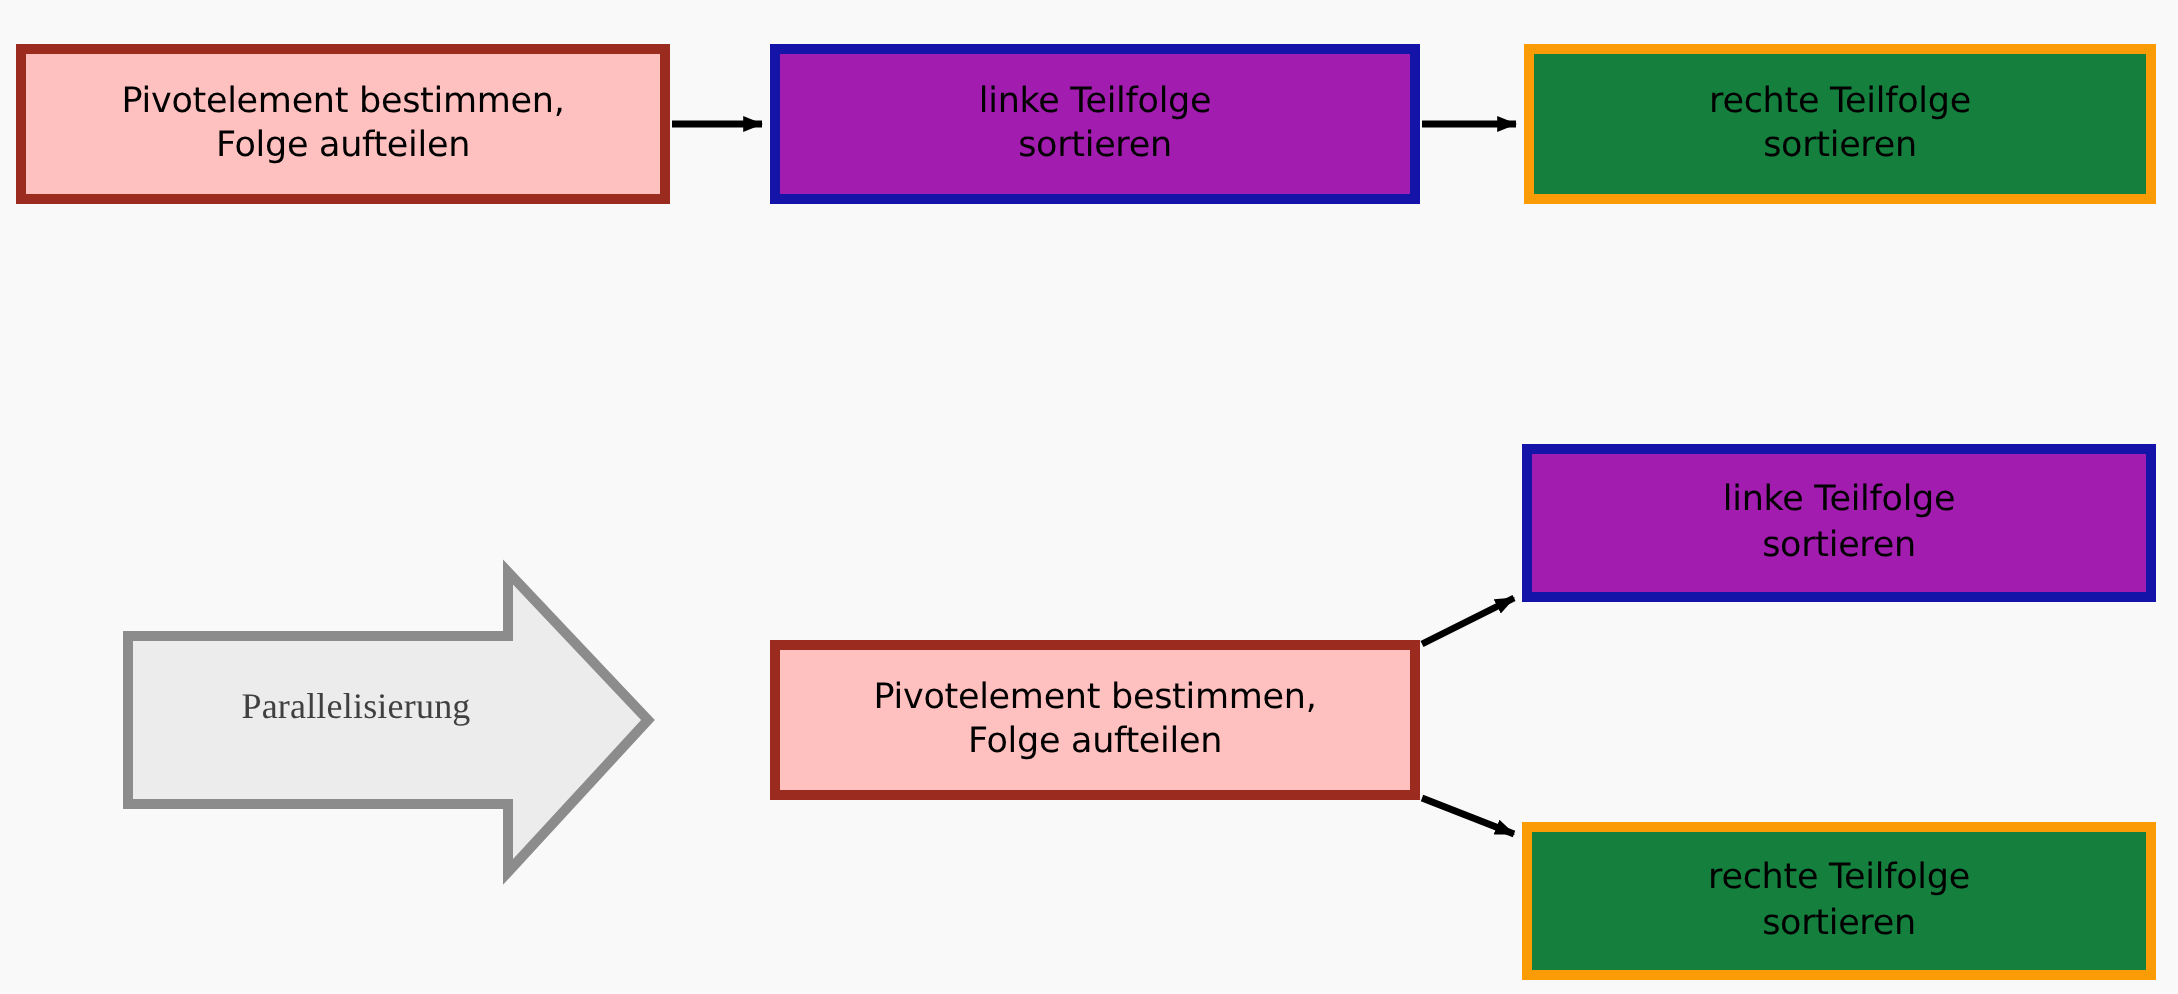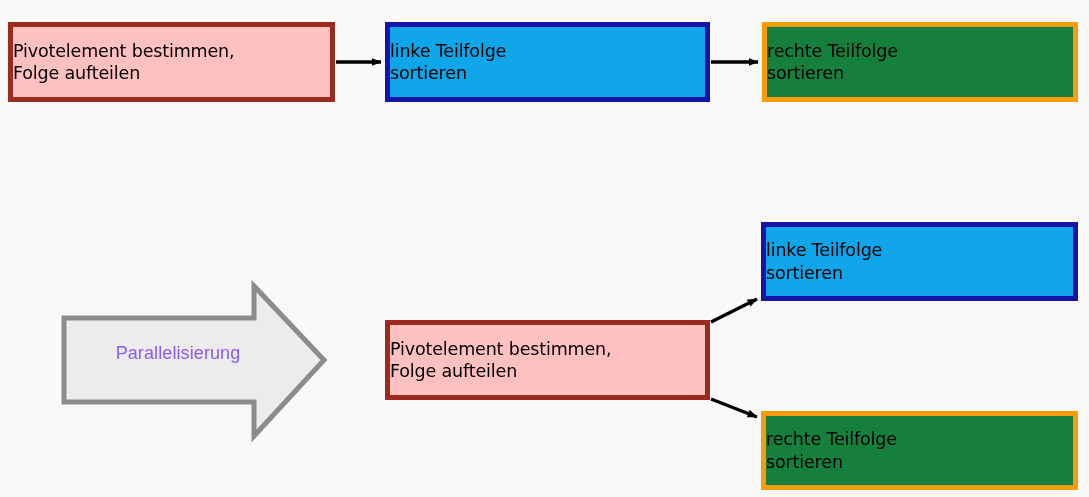--- a/index.html
+++ b/index.html
@@ -13,38 +13,38 @@
     height: 497px;
     background: #f9f9f9;
     overflow: hidden;
     font-family: "DejaVu Sans", sans-serif;
   }
   .node {
     position: absolute;
     box-sizing: border-box;
     display: flex;
     flex-direction: column;
-    align-items: flex-start;
+    align-items: center;
     justify-content: center;
     text-align: center;
     line-height: 1.28;
     color: #000000;
     font-size: 17.5px;
     letter-spacing: -0.15px;
   }
   .node .line {
     display: block;
     white-space: nowrap;
   }
   .node.pink {
     background: #ffc0c0;
     border: 5px solid #9c2b1f;
   }
   .node.blue {
-    background: #0ea5e9;
+    background: #a21caf;
     border: 5px solid #1414a8;
   }
   .node.yellow {
     background: #15803d;
     border: 5px solid #fb9c07;
   }
   
   #node-top-pivot   { left: 8px;   top: 22px;  width: 327px; height: 80px; }
   #node-top-left    { left: 385px; top: 22px;  width: 325px; height: 80px; }
   #node-top-right   { left: 762px; top: 22px;  width: 316px; height: 80px; }
@@ -59,23 +59,23 @@
     width: 1089px;
     height: 497px;
     overflow: visible;
   }
   .big-arrow-label {
     position: absolute;
     left: 78px;
     top: 343px;
     width: 200px;
     text-align: center;
-    font-family: Liberation Sans, sans-serif;
+    font-family: Liberation Serif, serif;
     font-size: 18px;
-    color: #8b5cf6;
+    color: #404040;
     letter-spacing: 0.1px;
   }
 </style>
 </head>
 <body>
 
 <div id="canvas">
 
   <svg class="svg-layer" viewBox="0 0 1089 497" xmlns="http://www.w3.org/2000/svg">
     <defs>

